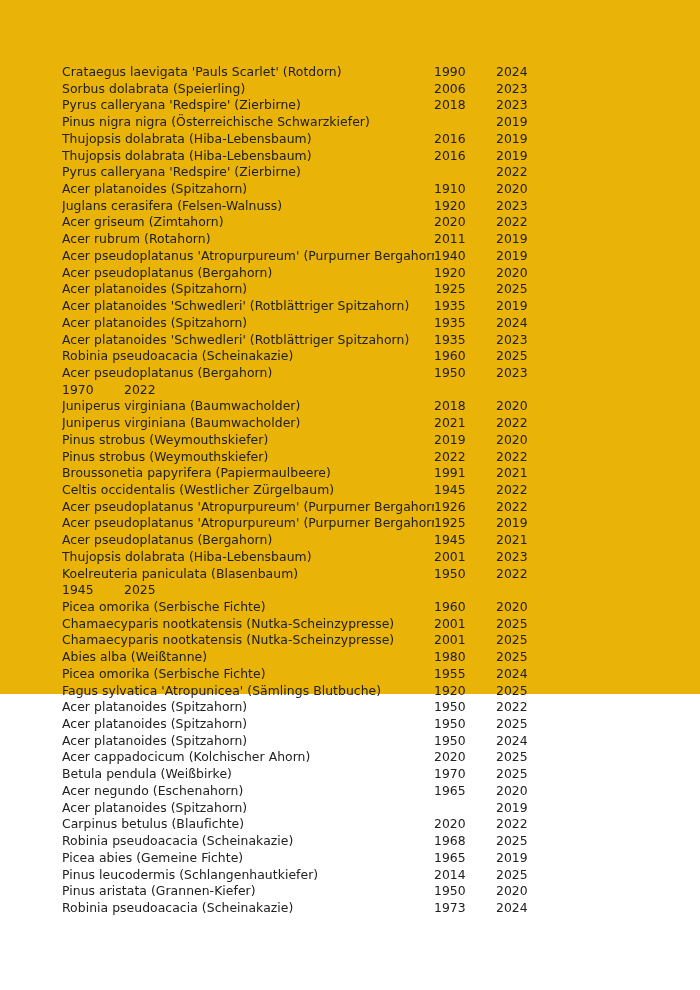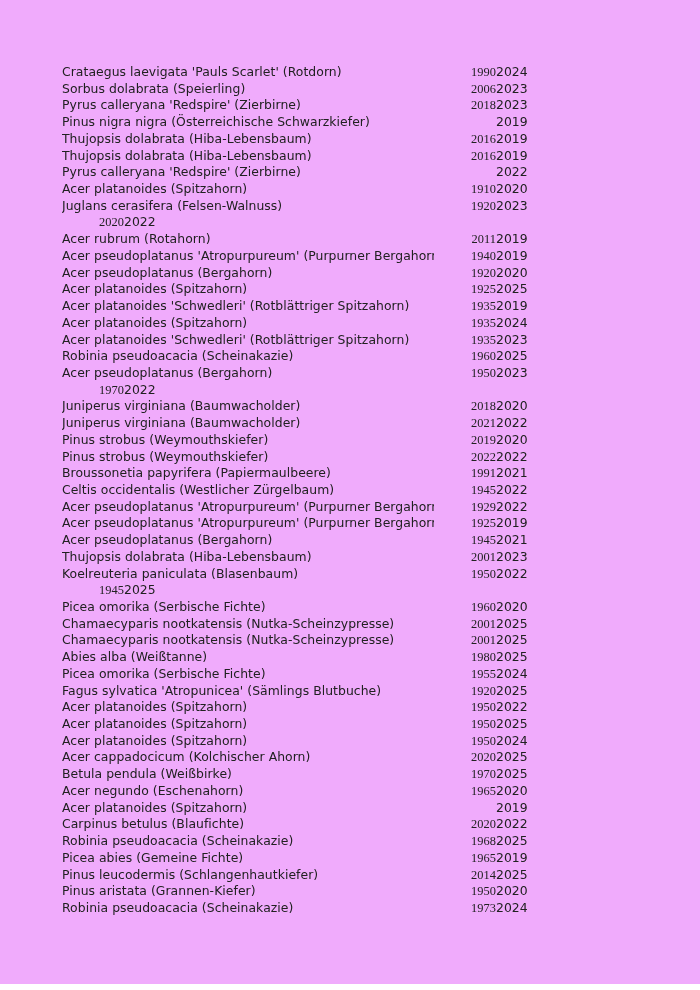--- a/index.html
+++ b/index.html
@@ -7,22 +7,22 @@
     width: 700px;
     height: 990px;
     background: #ffffff;
     overflow: hidden;
     font-family: "DejaVu Sans", "Liberation Sans", sans-serif;
   }
   .page {
     position: absolute;
     left: 0; top: 0;
     width: 700px;
-    height: 984px;
-    background: #f0abfc;
+    height: 694px;
+    background: #eab308;
   }
   .tree-list {
     position: absolute;
     left: 62px;
     top: 64px;
     width: 520px;
     color: #212121;
     font-size: 12.4px;
     letter-spacing: 0.05px;
   }
@@ -33,22 +33,21 @@
     line-height: 16.72px;
     white-space: nowrap;
   }
   .species {
     flex: 1 1 auto;
     overflow: hidden;
     text-align: left;
   }
   .year1 {
     flex: 0 0 62px;
-    text-align: right;
-    font-family: Liberation Serif, serif;
+    text-align: left;
   }
   .year2 {
     flex: 0 0 86px;
   }
 </style>
 </head>
 <body>
 
 <div class="page">
   <div class="tree-list">
@@ -101,20 +100,21 @@
         <span class="year2">2020</span>
       </div>
 
       <div class="row">
         <span class="species">Juglans cerasifera (Felsen-Walnuss)</span>
         <span class="year1">1920</span>
         <span class="year2">2023</span>
       </div>
 
       <div class="row">
+        <span class="species">Acer griseum (Zimtahorn)</span>
         <span class="year1">2020</span>
         <span class="year2">2022</span>
       </div>
 
       <div class="row">
         <span class="species">Acer rubrum (Rotahorn)</span>
         <span class="year1">2011</span>
         <span class="year2">2019</span>
       </div>
 
@@ -202,21 +202,21 @@
       </div>
 
       <div class="row">
         <span class="species">Celtis occidentalis (Westlicher Zürgelbaum)</span>
         <span class="year1">1945</span>
         <span class="year2">2022</span>
       </div>
 
       <div class="row">
         <span class="species">Acer pseudoplatanus 'Atropurpureum' (Purpurner Bergahorn)</span>
-        <span class="year1">1929</span>
+        <span class="year1">1926</span>
         <span class="year2">2022</span>
       </div>
 
       <div class="row">
         <span class="species">Acer pseudoplatanus 'Atropurpureum' (Purpurner Bergahorn)</span>
         <span class="year1">1925</span>
         <span class="year2">2019</span>
       </div>
 
       <div class="row">

